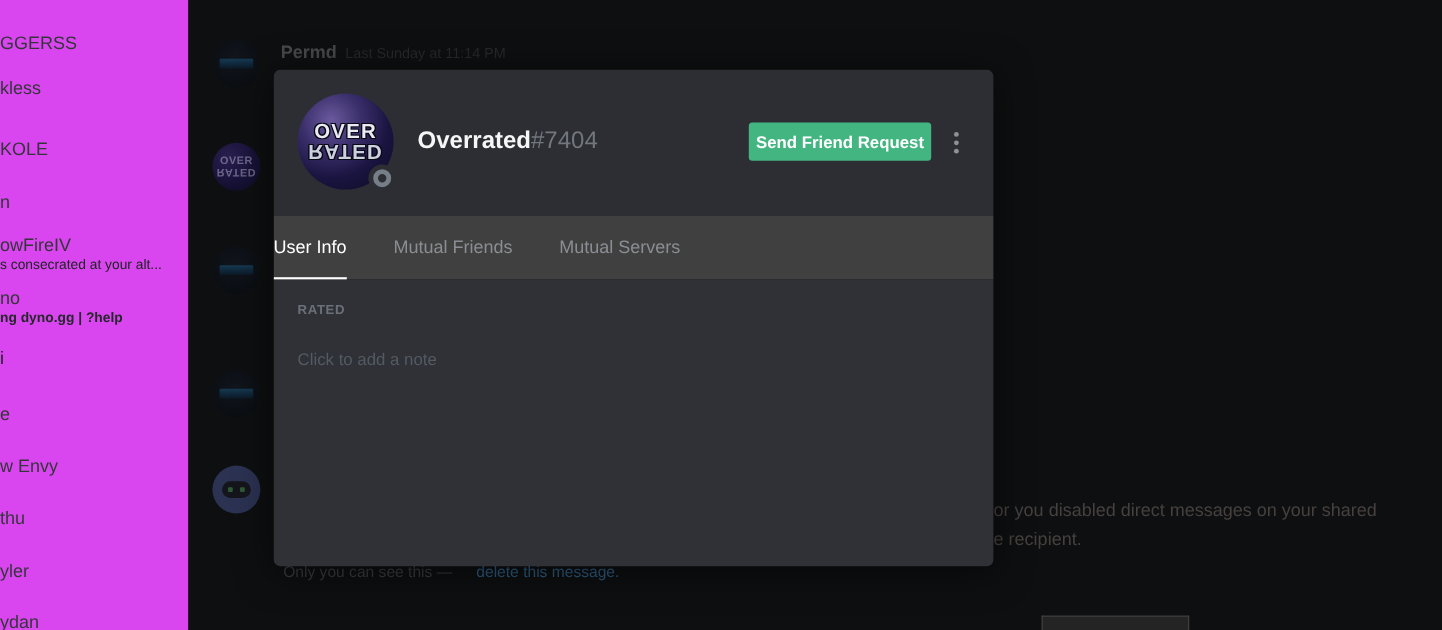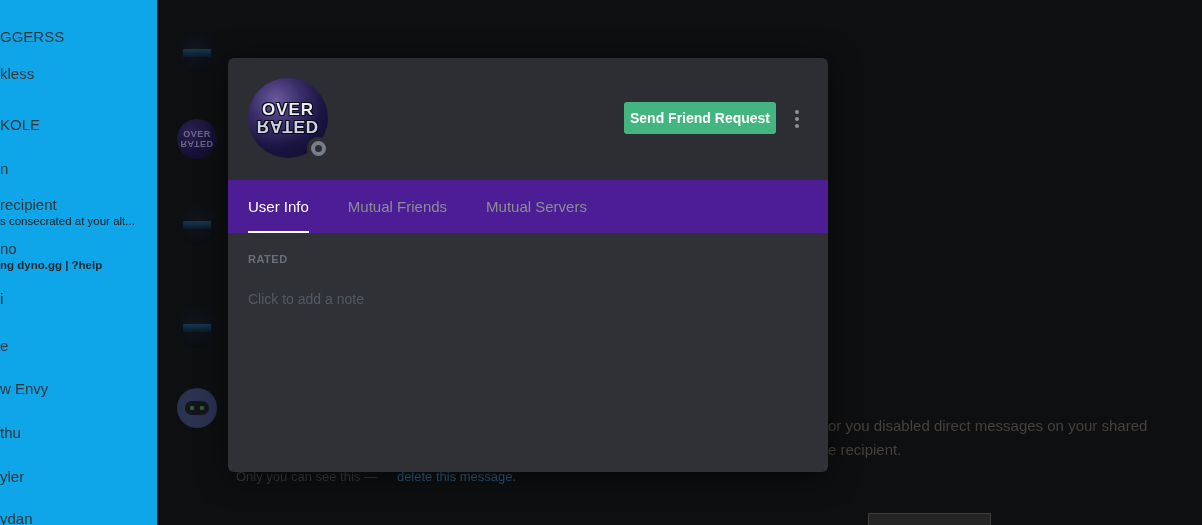--- a/index.html
+++ b/index.html
@@ -1,21 +1,21 @@
 <!DOCTYPE html>
 <html><head>
 <meta charset="utf-8">
 <style>
   * { margin:0; padding:0; box-sizing:border-box; }
   html,body { background:#000; }
   body { font-family:"Liberation Sans","DejaVu Sans",sans-serif; }
   .app { position:relative; width:1202px; height:525px; overflow:hidden; background:#0b0c0d; }
 
   
-  .sidebar { position:absolute; left:0; top:0; width:157px; height:525px; background:#0ea5e9; }
+  .sidebar { position:absolute; left:0; top:0; width:157px; height:525px; background:#d946ef; }
   .dm-item { position:absolute; left:0; width:157px; }
   .dm-name { font-size:15px; color:#35363a; white-space:nowrap; overflow:hidden; }
   .dm-status { font-size:11.5px; color:#202225; white-space:nowrap; margin-top:2px; }
   .dm-status.bold { font-weight:700; color:#26272c; }
   .dm-name.dimmer { color:#1c1d1f; }
 
   
   .chat { position:absolute; left:157px; top:0; width:1045px; height:525px; background:#0e0f10; }
   .avatar { position:absolute; left:20px; width:40px; height:40px; border-radius:50%; overflow:hidden; }
   .avatar.banner { background:radial-gradient(circle at 50% 40%, #12161d 0%, #0b0e13 70%, #08090c 100%); }
@@ -63,22 +63,22 @@
   .m-username { font-size:20px; font-weight:700; color:#f6f6f7; }
   .m-discrim { font-size:20px; font-weight:400; color:#72767d; }
 
   .m-send-btn { position:absolute; left:396px; top:44px; width:152px; height:32px; background:#43b581;
        border:none; border-radius:3px; color:#fff; font-size:14px; font-weight:600;
        font-family:"Liberation Sans",sans-serif; cursor:pointer; display:flex; align-items:center; justify-content:center; }
   .m-more { position:absolute; left:561px; top:48px; width:16px; height:26px; display:flex; flex-direction:column;
        align-items:center; justify-content:center; gap:3px; cursor:pointer; background:none; border:none; }
   .m-more .dot { width:4px; height:4px; border-radius:50%; background:#8e9297; }
 
-  .m-tabs { position:absolute; left:0; top:122px; width:100%; height:53px; background:#4c1d95;
-       display:flex; align-items:stretch; padding-left:20px; gap:39px; }
+  .m-tabs { position:absolute; left:0; top:122px; width:100%; height:53px; background:#404040;
+       display:flex; align-items:stretch; gap:39px; }
   .tab { position:relative; display:flex; align-items:center; font-size:15px; color:#8a8e93; cursor:pointer; }
   .tab.active { color:#ffffff; }
   .tab.active::after { content:""; position:absolute; left:0; right:0; bottom:0; height:2px; background:#fff; }
 
   .m-body { position:absolute; left:0; top:175px; width:100%; height:239px; background:#2f3137; padding:20px; }
   .note-label { font-size:11px; font-weight:700; letter-spacing:.5px; color:#6b7078; }
   .note-placeholder { margin-top:26px; font-size:14px; color:#545a62; cursor:pointer; }
 </style>
 </head>
 <body>
@@ -92,21 +92,21 @@
     <div class="dm-item" style="top:65px">
         <div class="dm-name">kless</div>
       </div>
     <div class="dm-item" style="top:116px">
         <div class="dm-name">KOLE</div>
       </div>
     <div class="dm-item" style="top:160px">
         <div class="dm-name">n</div>
       </div>
     <div class="dm-item" style="top:196px">
-      <div class="dm-name">recipient</div>
+      <div class="dm-name">owFireIV</div>
       <div class="dm-status">s consecrated at your alt...</div>
     </div>
     <div class="dm-item" style="top:240px">
       <div class="dm-name">no</div>
       <div class="dm-status bold">ng dyno.gg | ?help</div>
     </div>
     <div class="dm-item" style="top:290px">
         <div class="dm-name dimmer">i</div>
       </div>
     <div class="dm-item" style="top:337px">
@@ -123,20 +123,23 @@
       </div>
     <div class="dm-item" style="top:510px">
         <div class="dm-name">ydan</div>
       </div>
   </div>
 
   <div class="chat">
     <div class="avatar banner" style="top:33px">
         <div class="band"></div>
       </div>
+    <div class="msg-head">
+      <span class="msg-author">Permd</span><span class="msg-timestamp">Last Sunday at 11:14 PM</span>
+    </div>
 
     <div class="avatar mini-ovr" style="top:119px">
       <div class="t">OVER</div>
       <div class="t b">RATED</div>
     </div>
     <div class="avatar banner" style="top:205px">
         <div class="band"></div>
       </div>
     <div class="avatar banner" style="top:308px">
         <div class="band"></div>
@@ -163,20 +166,23 @@
       <div class="m-avatar-wrap">
         <div class="m-avatar">
           <div class="t">OVER</div>
           <div class="t b">RATED</div>
         </div>
         <div class="status-badge">
             <div class="status-inner"></div>
           </div>
       </div>
 
+      <div class="m-name-row">
+        <span class="m-username">Overrated</span><span class="m-discrim">#7404</span>
+      </div>
 
       <button class="m-send-btn">Send Friend Request</button>
 
       <button class="m-more">
         <span class="dot"></span>
           <span class="dot"></span>
           <span class="dot"></span>
       </button>
     </div>
 

